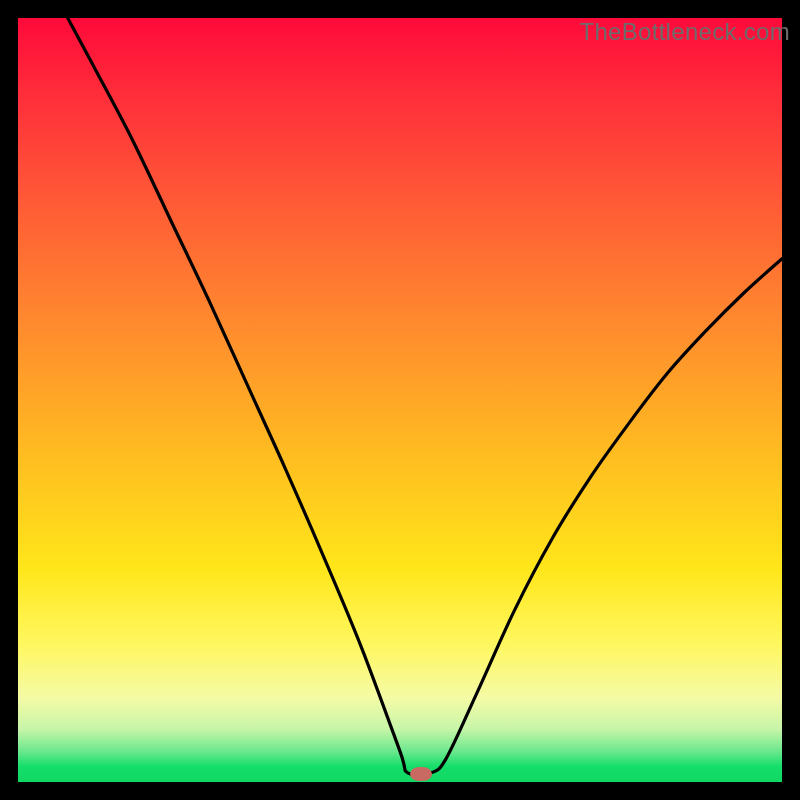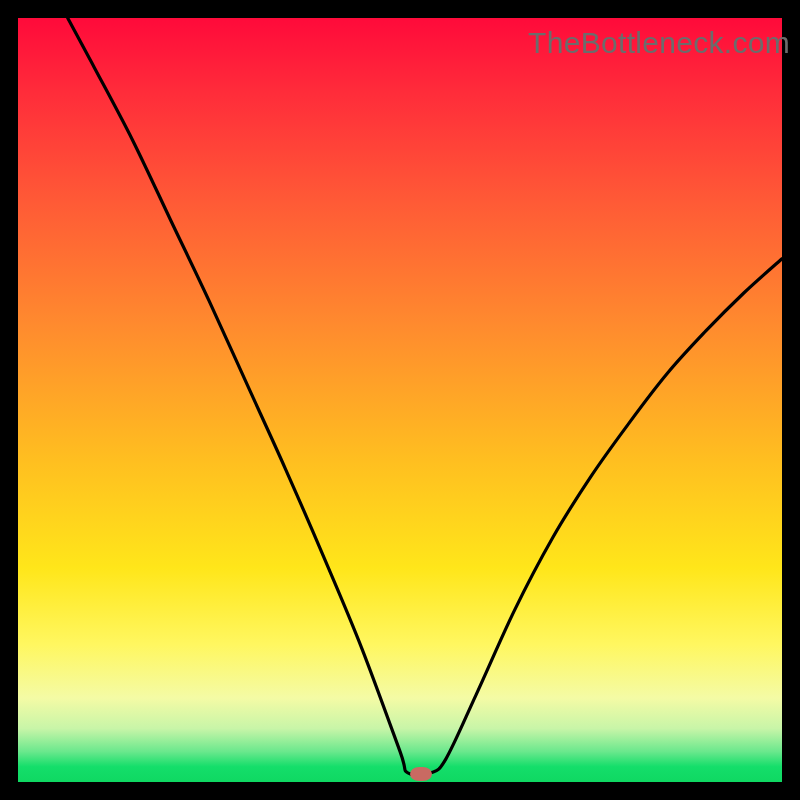--- a/index.html
+++ b/index.html
@@ -32,25 +32,24 @@
       #f4fba5 89%,
       #c8f5a8 93%,
       #6be88d 96%,
       #14de6a 98%,
       #0fd862 100%
     );
   }
   .watermark {
     position: absolute;
     color: #6c6c6c;
-    font-size: 30px;
+    font-size: 24px;
     letter-spacing: 0.3px;
     font-weight: 500;
     user-select: none;
-    margin-top: 8px;
   }
   .marker {
     position: absolute;
     border-radius: 50% / 60%;
     transform: translate(-50%, -50%);
   }
   svg.curve {
     position: absolute;
     top: 0;
     left: 0;

